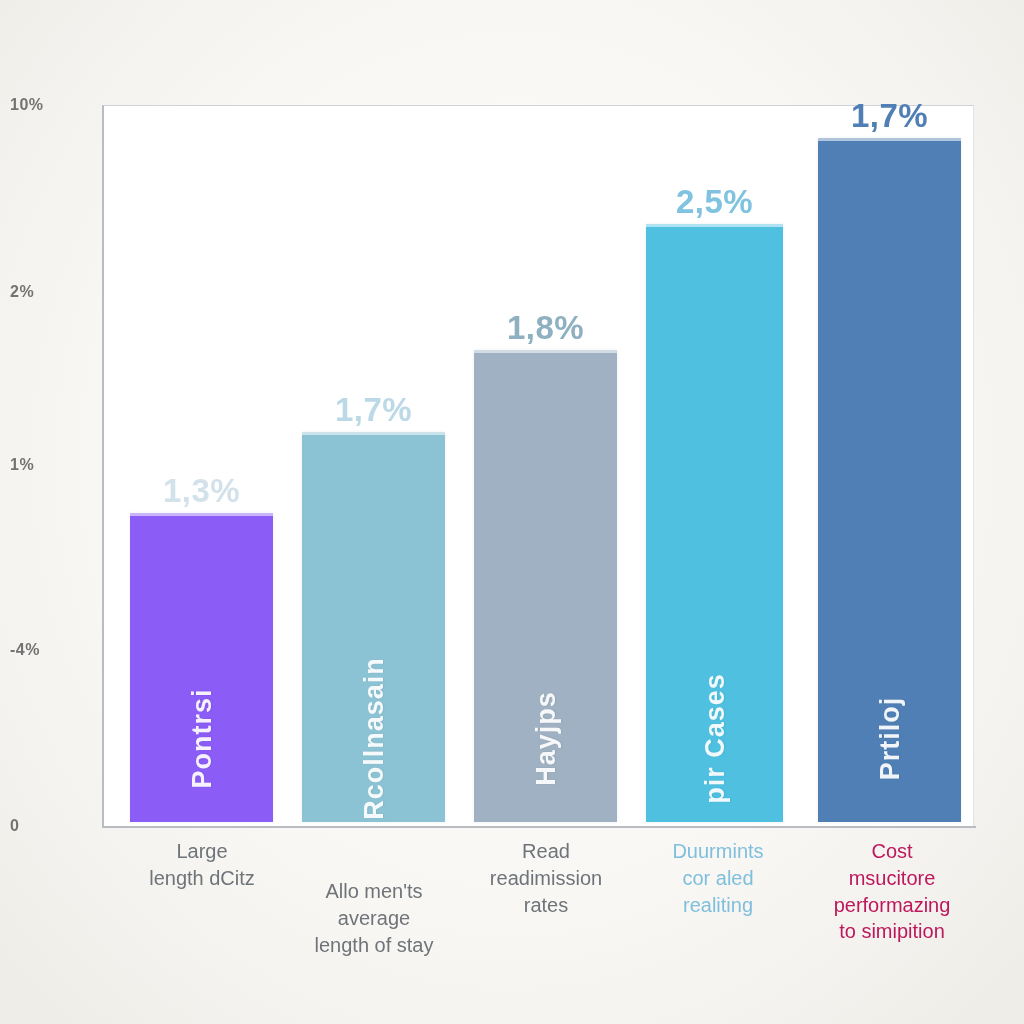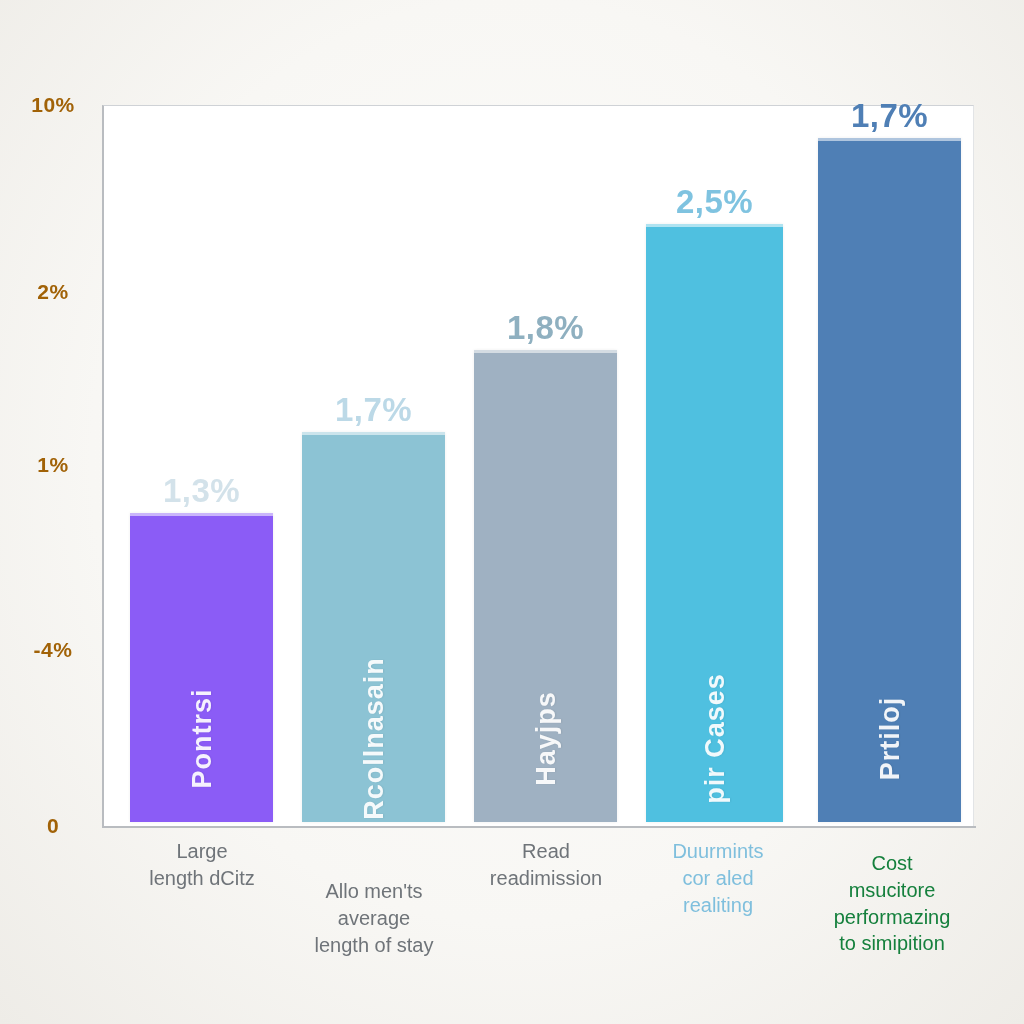--- a/index.html
+++ b/index.html
@@ -41,24 +41,24 @@
     width:872px;
     height:1px;
     background:#e4e6e8;
   }
 
   
   .ytick{
     position:absolute;
     right:0;
     width:86px;
-    text-align:center;
-    font-size:21px;
+    text-align:left;
+    font-size:16px;
     font-weight:bold;
-    color:#a16207;
+    color:#737373;
     letter-spacing:0.5px;
     transform:translateY(-50%);
     white-space:nowrap;
   }
   .ytick-wrap{position:absolute;left:0;top:0;width:96px;height:100%;}
 
   
   .bars{
     position:absolute;
     left:102px; top:105px;
@@ -190,27 +190,28 @@
         <span>length dCitz</span>
       </div>
     <div class="cat" id="cat1" style="left: 182px; width: 180px; color: rgb(111, 116, 121); margin-top: 40px;">
         <span>Allo men'ts</span>
         <span>average</span>
         <span>length of stay</span>
       </div>
     <div class="cat" id="cat2" style="left: 354px; width: 180px; color: rgb(111, 116, 121);">
         <span>Read</span>
         <span>readimission</span>
+        <span>rates</span>
       </div>
     <div class="cat" id="cat3" style="left: 526px; width: 180px; color: rgb(127, 191, 221);">
         <span>Duurmints</span>
         <span>cor aled</span>
         <span>realiting</span>
       </div>
-    <div class="cat" id="cat4" style="left: 692px; width: 196px; color: #15803d; margin-top: 12px;">
+    <div class="cat" id="cat4" style="left: 692px; width: 196px; color: #be185d;">
         <span>Cost</span>
         <span>msucitore</span>
         <span>performazing</span>
         <span>to simipition</span>
       </div>
   </div>
 
 </div>
 
 </body></html>

